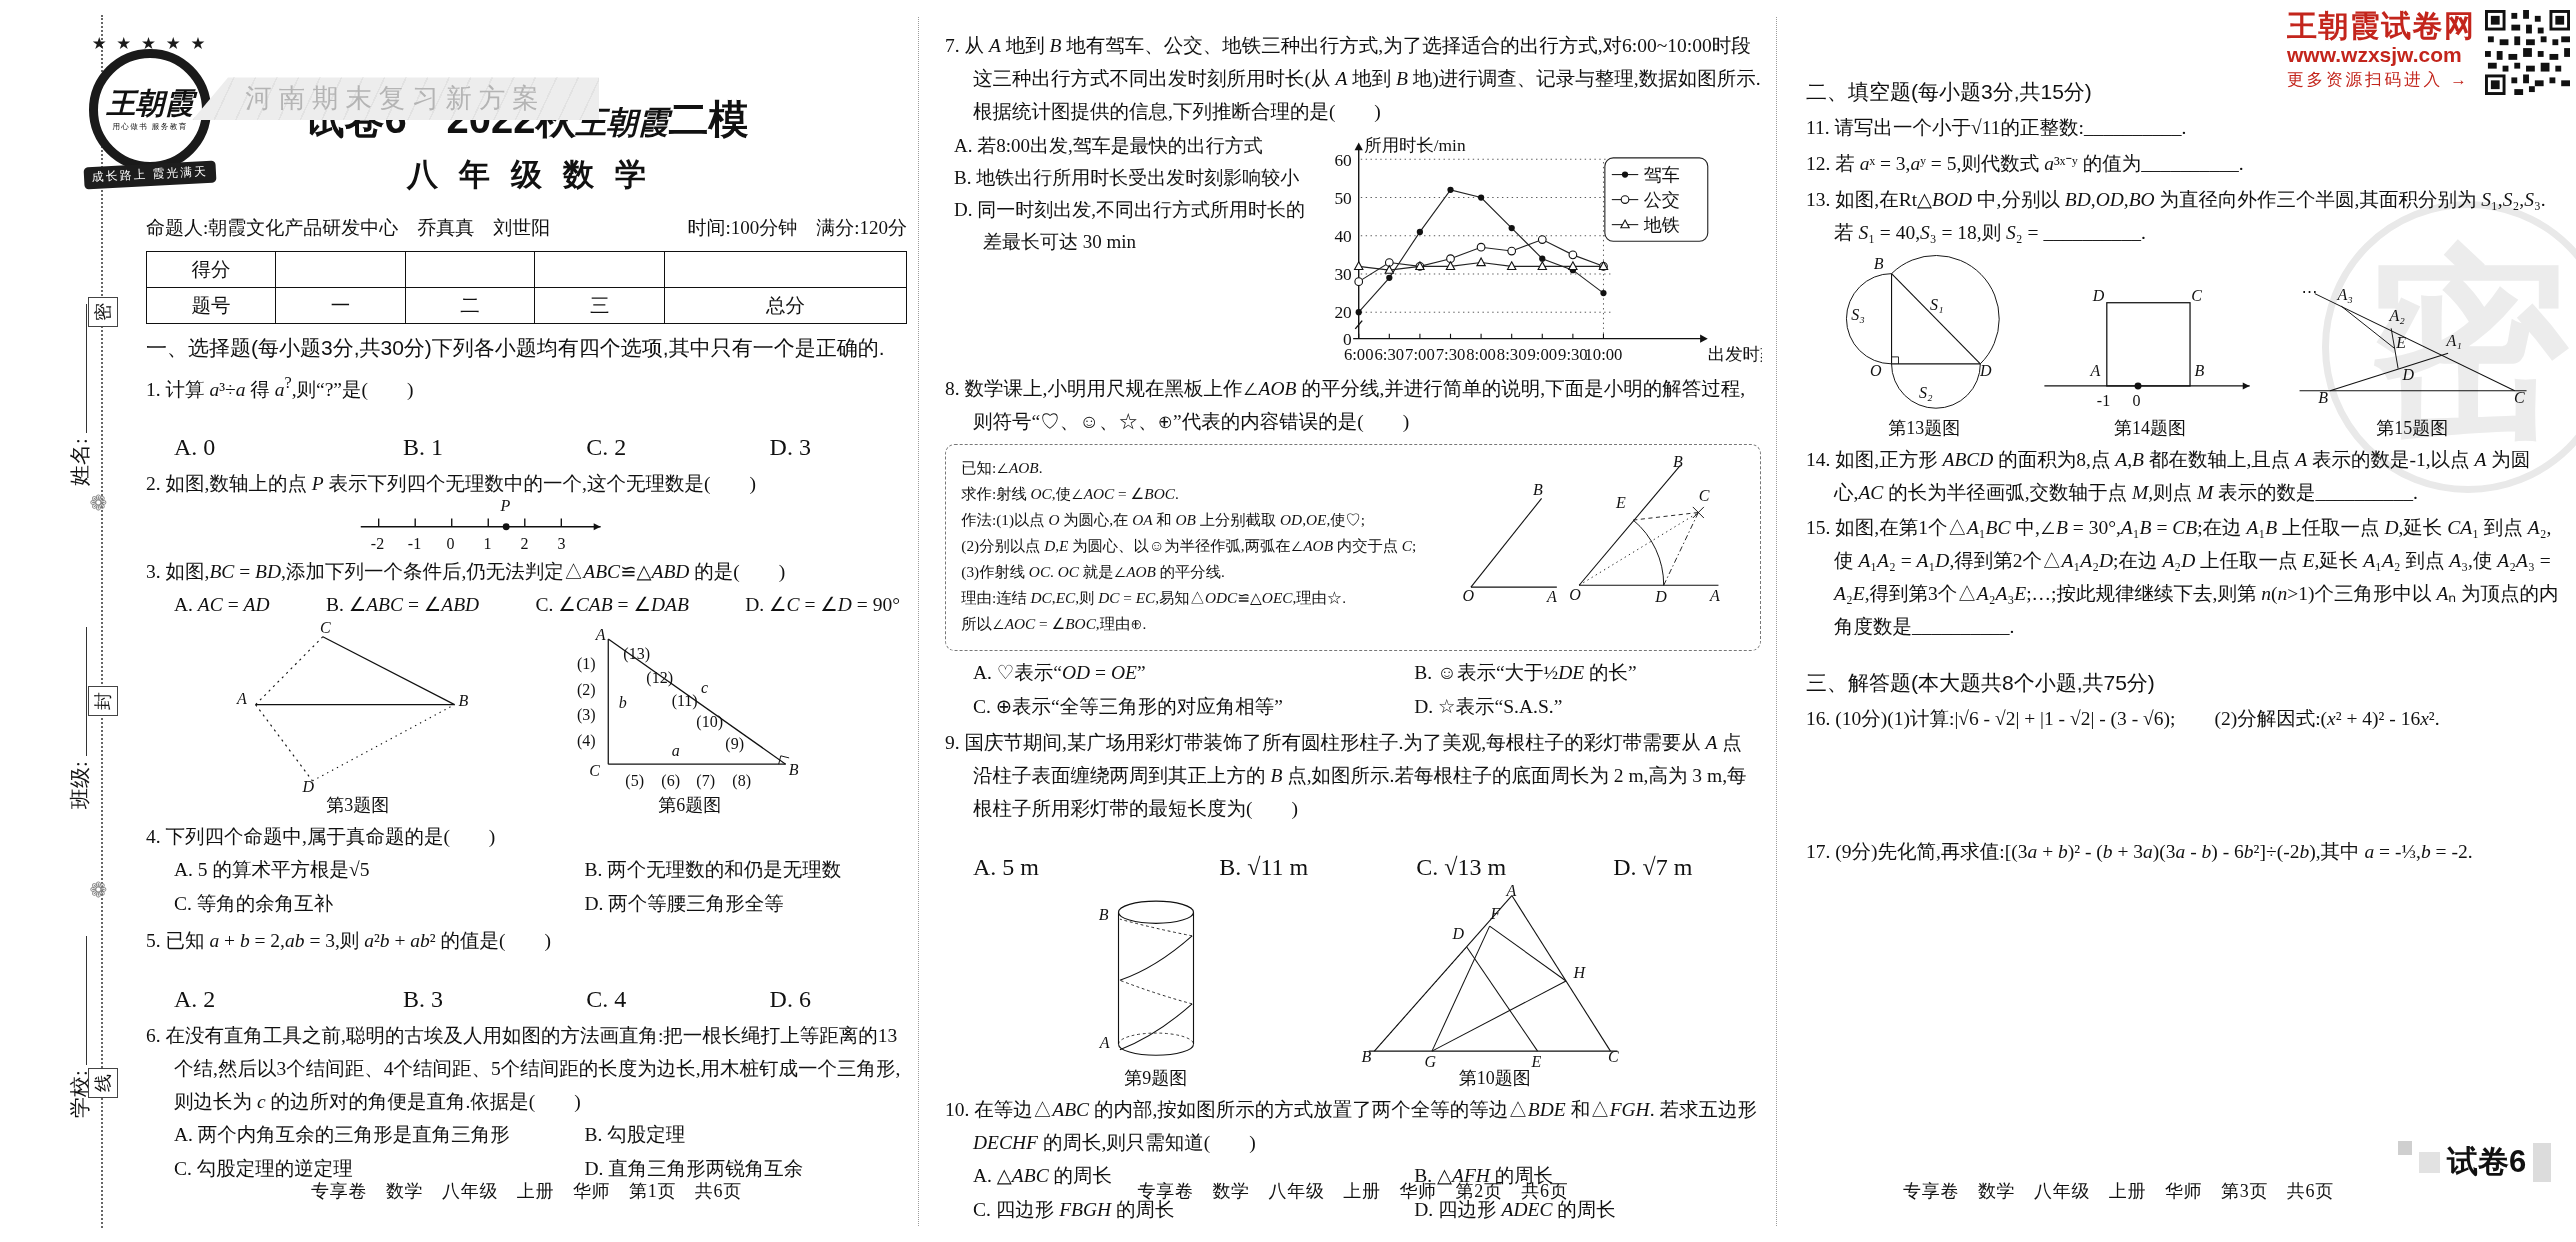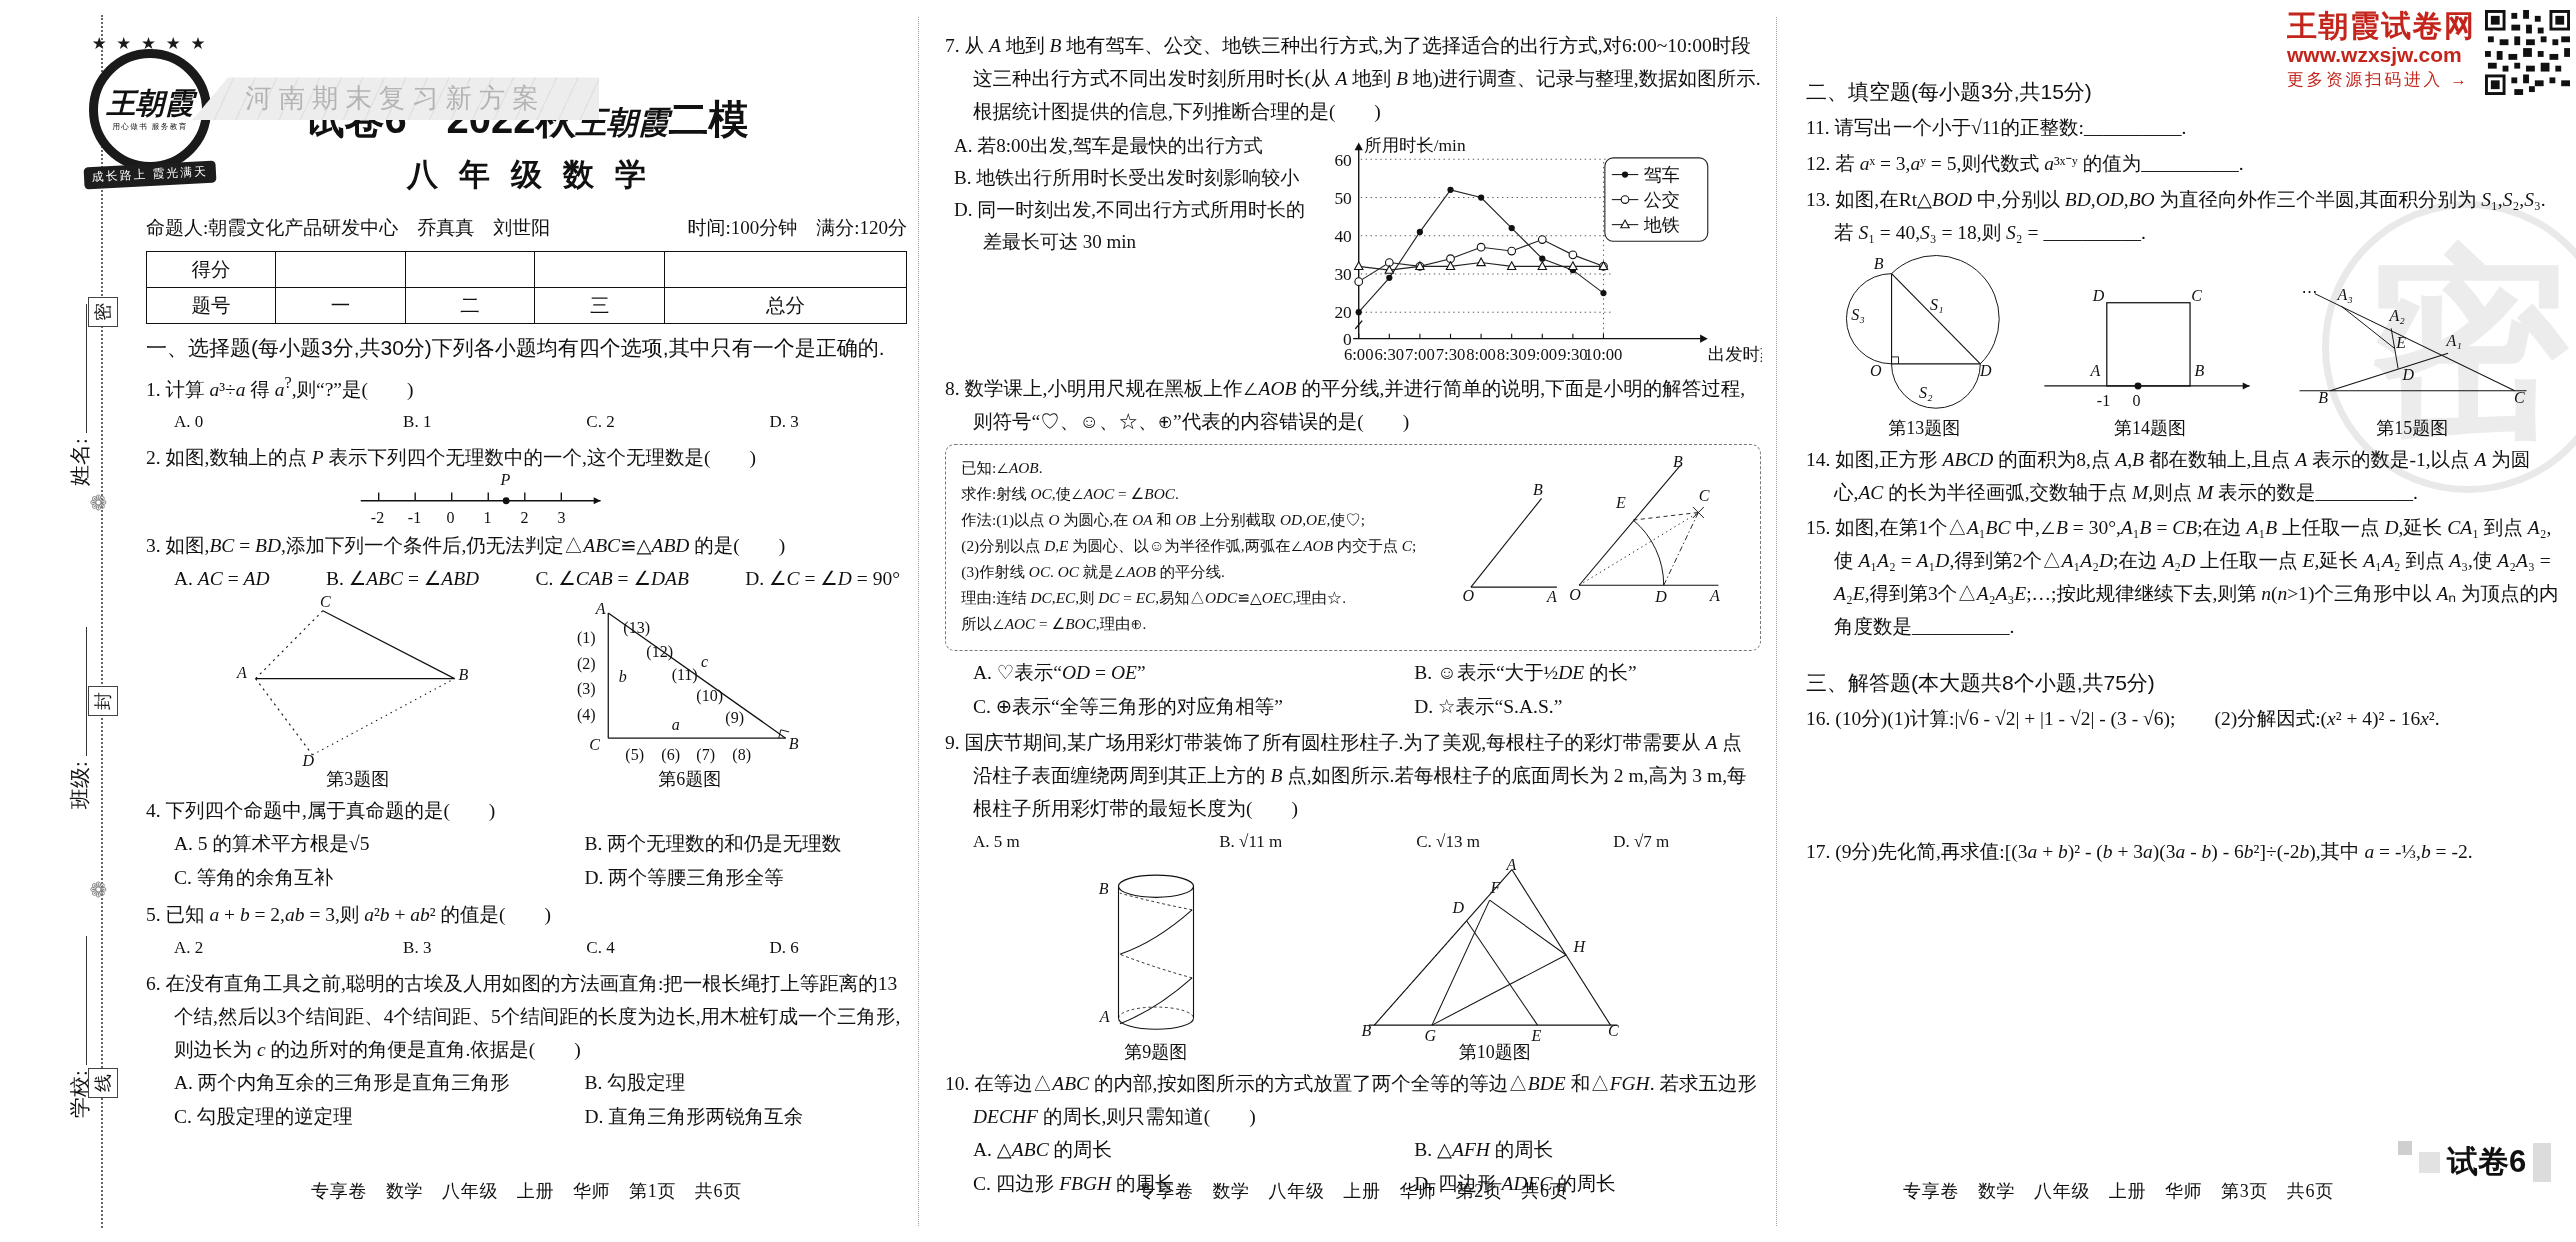--- a/index.html
+++ b/index.html
@@ -38,21 +38,21 @@
   .title .brand{font-family:"Liberation Serif",serif;font-style:italic;font-size:31px;}
   .subtitle{font-family:"Liberation Sans",sans-serif;font-weight:bold;font-size:31px;
             letter-spacing:21px;text-align:center;margin-top:8.3px;text-indent:21px;}
   .meta-row{display:flex;justify-content:space-between;font-size:19px;margin-top:19.5px;}
   table.score{border-collapse:collapse;width:100%;margin-top:9.7px;}
   table.score td{border:1.7px solid #111;height:33px;text-align:center;font-size:19.5px;}
   table.score td:first-child{width:17%;}
   
   .sec{font-family:"Liberation Sans",sans-serif;font-weight:normal;font-size:21px;line-height:32px;margin-top:8.3px;}
   .q{font-size:19.5px;line-height:33px;padding-left:28px;text-indent:-28px;margin-top:2.8px;}
-  .opts4{display:grid;grid-template-columns:1.25fr 1fr 1fr .75fr;padding-left:28px;font-size:17px;line-height:33px;}
+  .opts4{display:grid;grid-template-columns:1.25fr 1fr 1fr .75fr;padding-left:28px;font-size:24px;line-height:33px;margin-top:26px;}
   .optsflex{display:flex;justify-content:space-between;padding-left:28px;padding-right:7px;font-size:19.5px;line-height:33px;}
   .opts2{display:grid;grid-template-columns:56% 44%;padding-left:28px;font-size:19.5px;line-height:34px;}
   .optlist .opt{display:block;padding-left:29px;text-indent:-29px;font-size:19px;line-height:32px;margin-left:9px;}
   
   .figrow{display:flex;justify-content:space-evenly;align-items:flex-end;margin-top:5.6px;}
   .figbox{text-align:center;}
   .fig{position:relative;margin:0 auto;}
   .fig svg{position:absolute;left:0;top:0;}
   .figcap{font-size:18px;margin-top:1.4px;text-align:center;}
   .figlabel{position:absolute;transform:translate(-50%,-50%);font-size:16px;font-style:italic;

